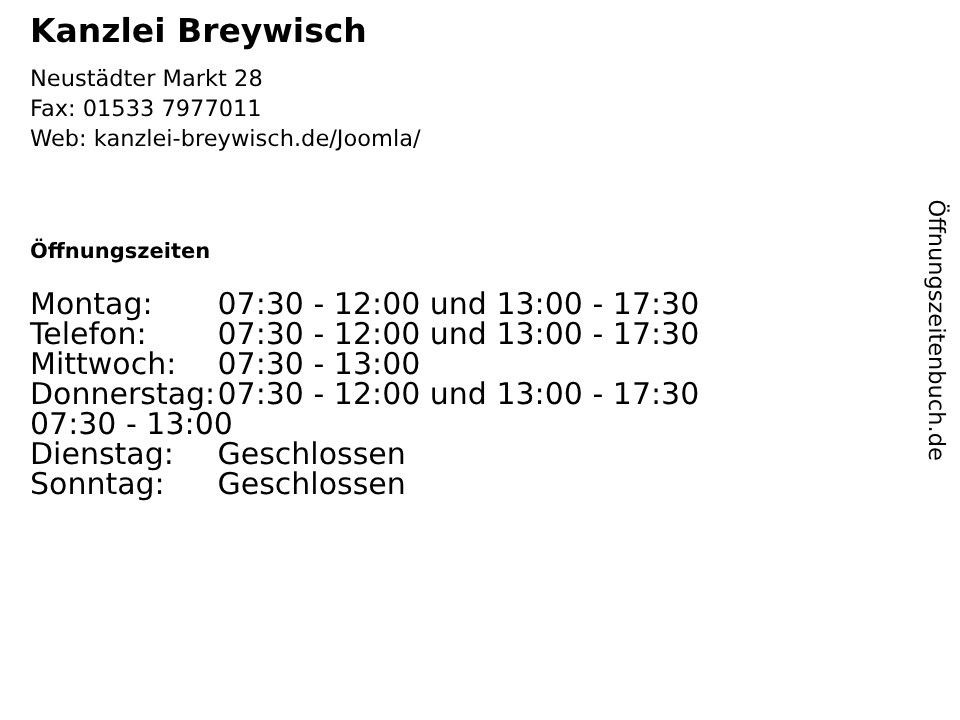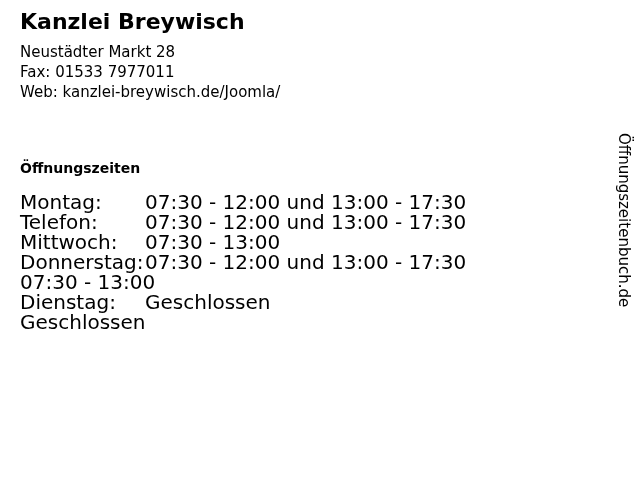--- a/index.html
+++ b/index.html
@@ -102,17 +102,18 @@
     <div class="hours-times">07:30 - 12:00 und 13:00 - 17:30</div>
   </div>
   <div class="hours-row">
     <div class="hours-times">07:30 - 13:00</div>
   </div>
   <div class="hours-row">
     <div class="hours-day">Dienstag:</div>
     <div class="hours-times">Geschlossen</div>
   </div>
   <div class="hours-row">
+    <div class="hours-day">Sonntag:</div>
     <div class="hours-times">Geschlossen</div>
   </div>
 </div>
 
 <div class="watermark">Öffnungszeitenbuch.de</div>
 
 </body></html>

